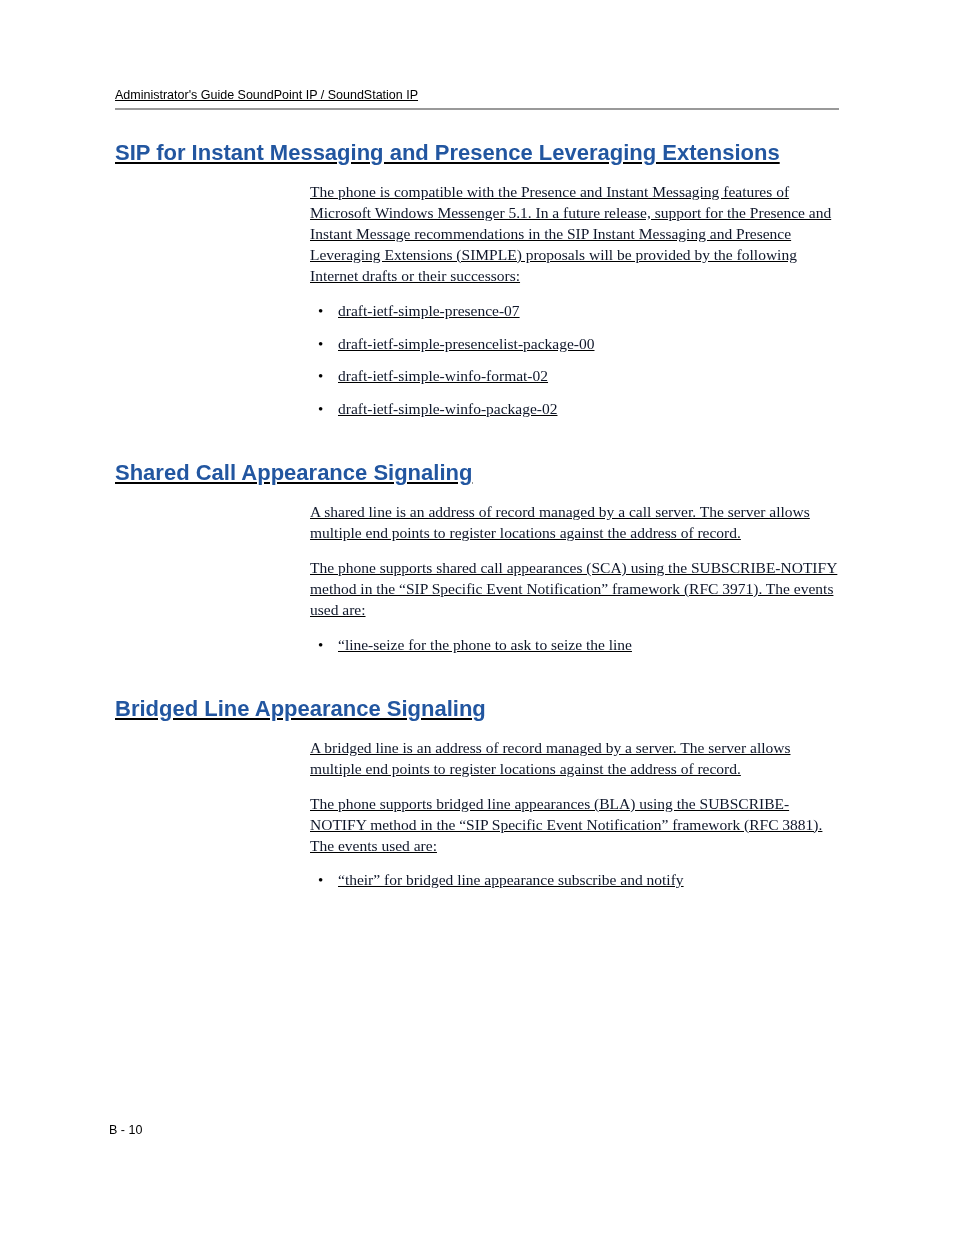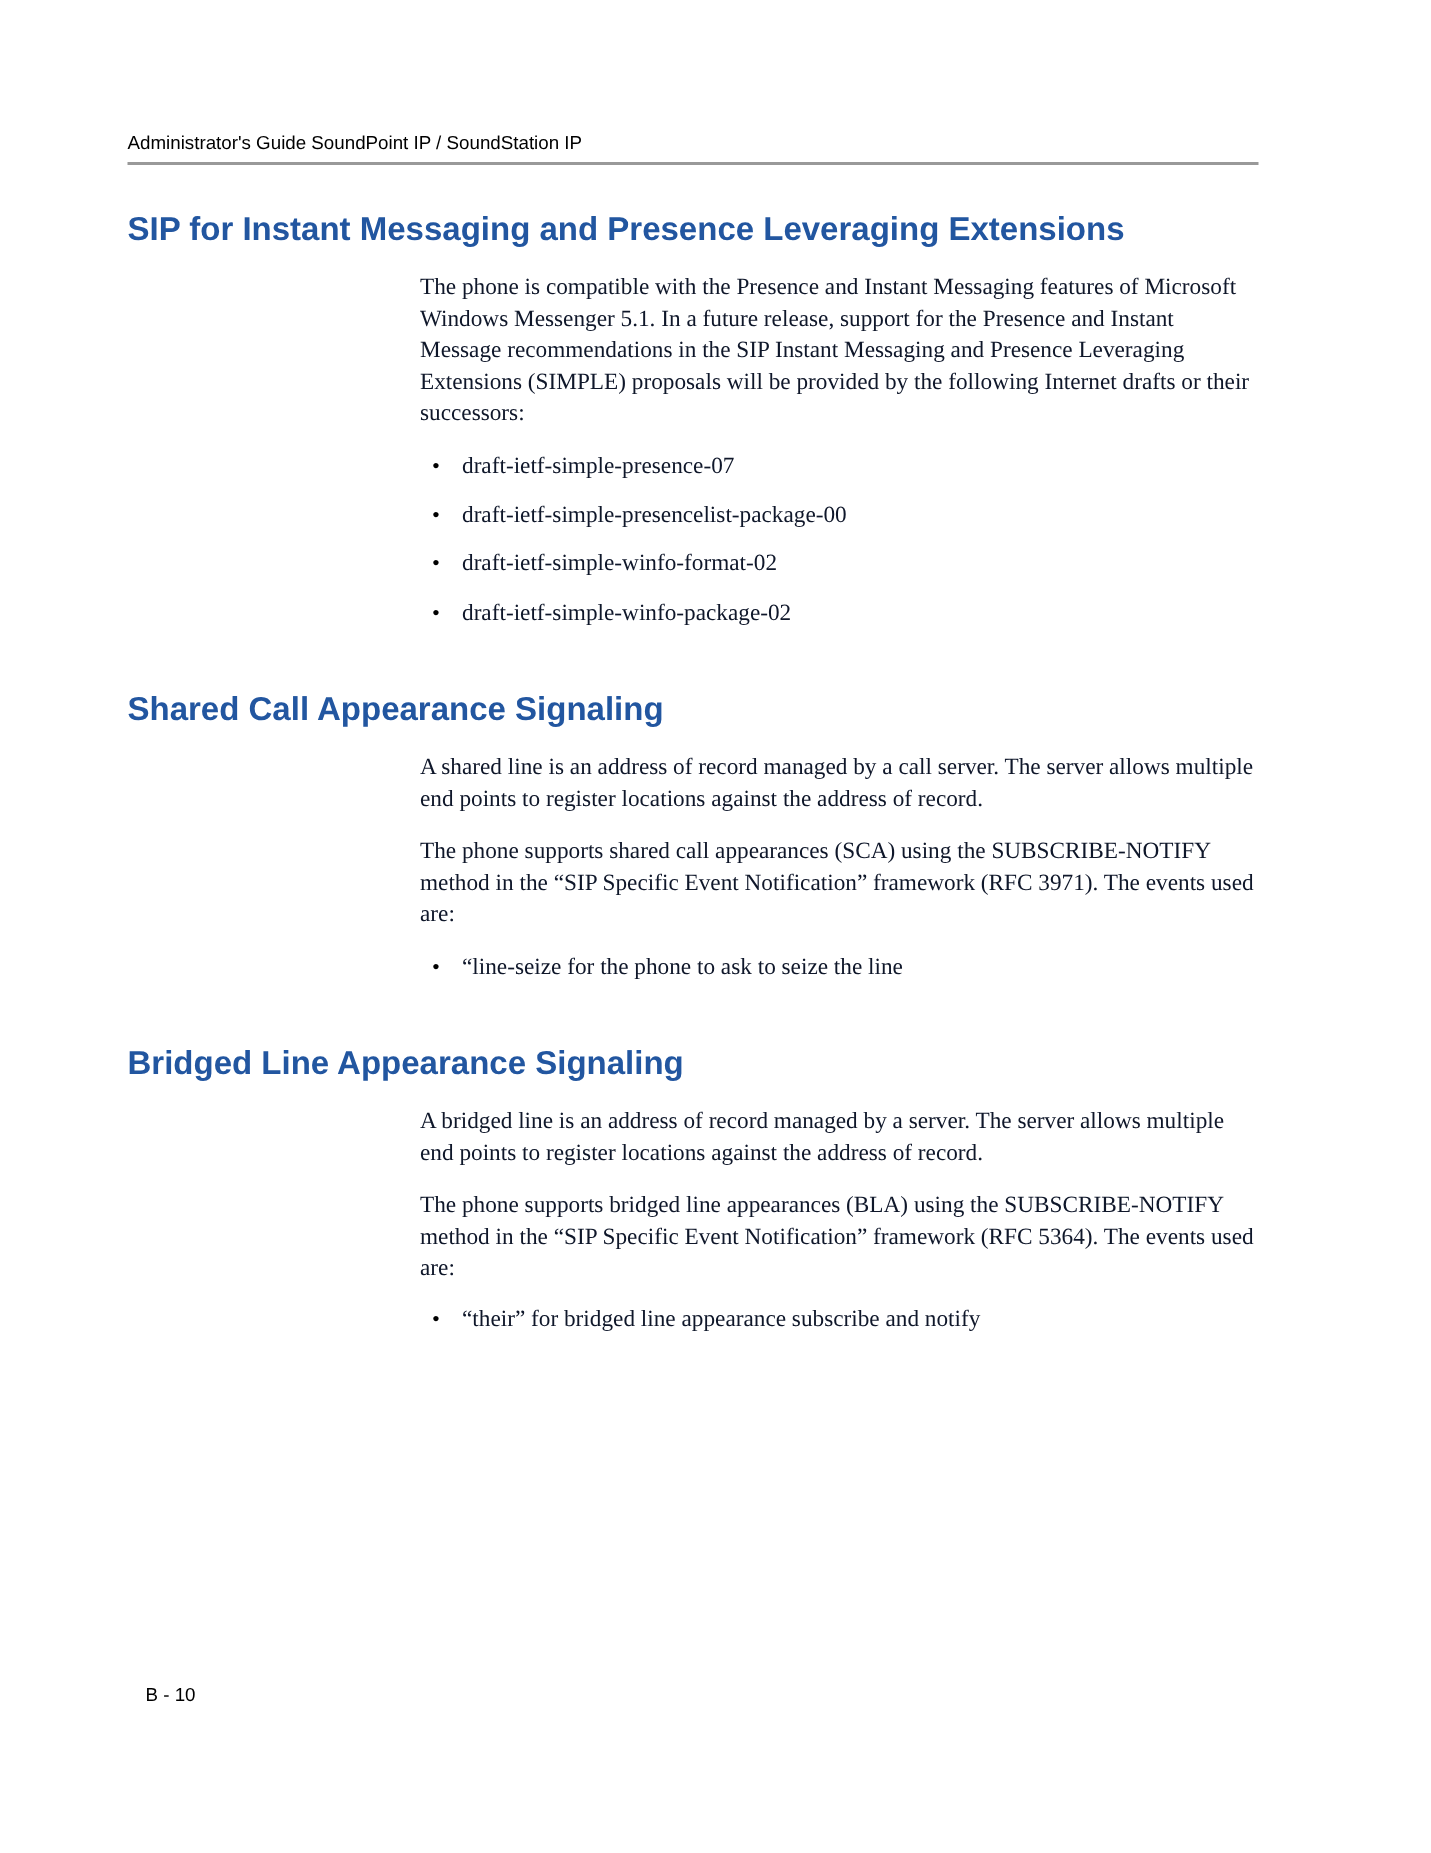--- a/index.html
+++ b/index.html
@@ -6,21 +6,22 @@
     margin: 0;
     padding: 0;
     background: #ffffff;
     font-family: "Palatino Linotype", "Book Antiqua", Palatino, serif;
     color: #000000;
     width: 954px;
     height: 1235px;
     position: relative;
   }
   .page {
-    padding: 88px 115px 40px 85px;
+    padding: 88px 115px 40px 115px;
+    text-decoration: underline;
   }
   .header-text {
     font-size: 12.5px;
     color: #000;
     margin-bottom: 6px;
     font-family: Arial, Helvetica, sans-serif;
   }
   .header-rule {
     border: none;
     border-top: 2px solid #999;
@@ -59,21 +60,21 @@
     top: 0;
     font-size: 15px;
     color: #000;
   }
   .section-gap {
     height: 28px;
   }
   .footer {
     position: absolute;
     bottom: 98px;
-    left: 97px;
+    left: 109px;
     font-size: 12.5px;
     font-family: Arial, Helvetica, sans-serif;
   }
 </style>
 </head>
 <body>
 
 <div class="page">
 
   <div class="header-text">Administrator's Guide SoundPoint IP / SoundStation IP</div>
@@ -99,21 +100,21 @@
     <ul class="bullets">
       <li>“line-seize for the phone to ask to seize the line</li>
     </ul>
   </div>
 
   <div class="section-gap"></div>
 
   <h2 class="section-heading">Bridged Line Appearance Signaling</h2>
   <div class="body-block">
     <p>A bridged line is an address of record managed by a server. The server allows multiple end points to register locations against the address of record.</p>
-    <p>The phone supports bridged line appearances (BLA) using the SUBSCRIBE-NOTIFY method in the “SIP Specific Event Notification” framework (RFC 5364). The events used are:</p>
+    <p>The phone supports bridged line appearances (BLA) using the SUBSCRIBE-NOTIFY method in the “SIP Specific Event Notification” framework (RFC 3881). The events used are:</p>
     <ul class="bullets">
       <li>“their” for bridged line appearance subscribe and notify</li>
     </ul>
   </div>
 
 </div>
 
 <div class="footer">B - 10</div>
 
 </body></html>

